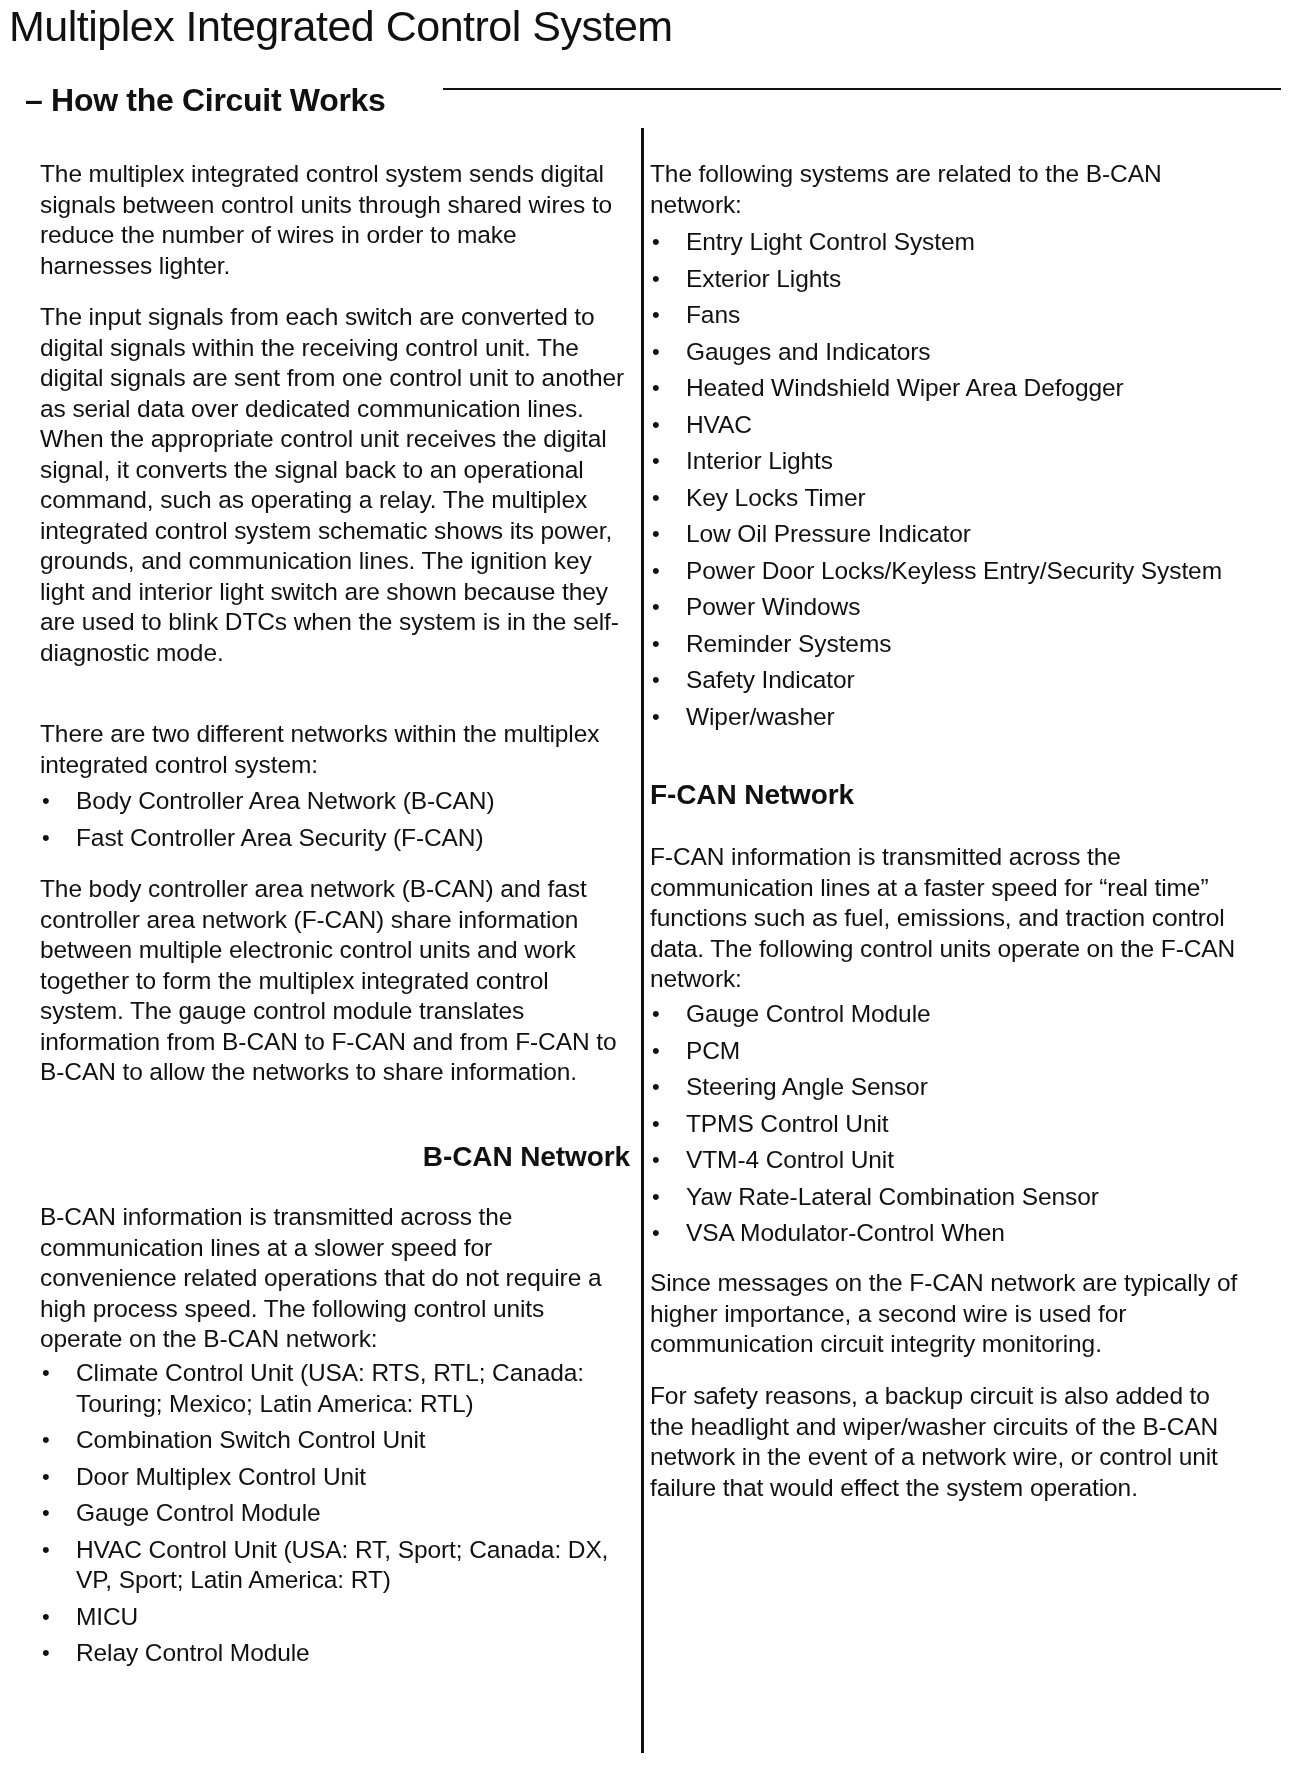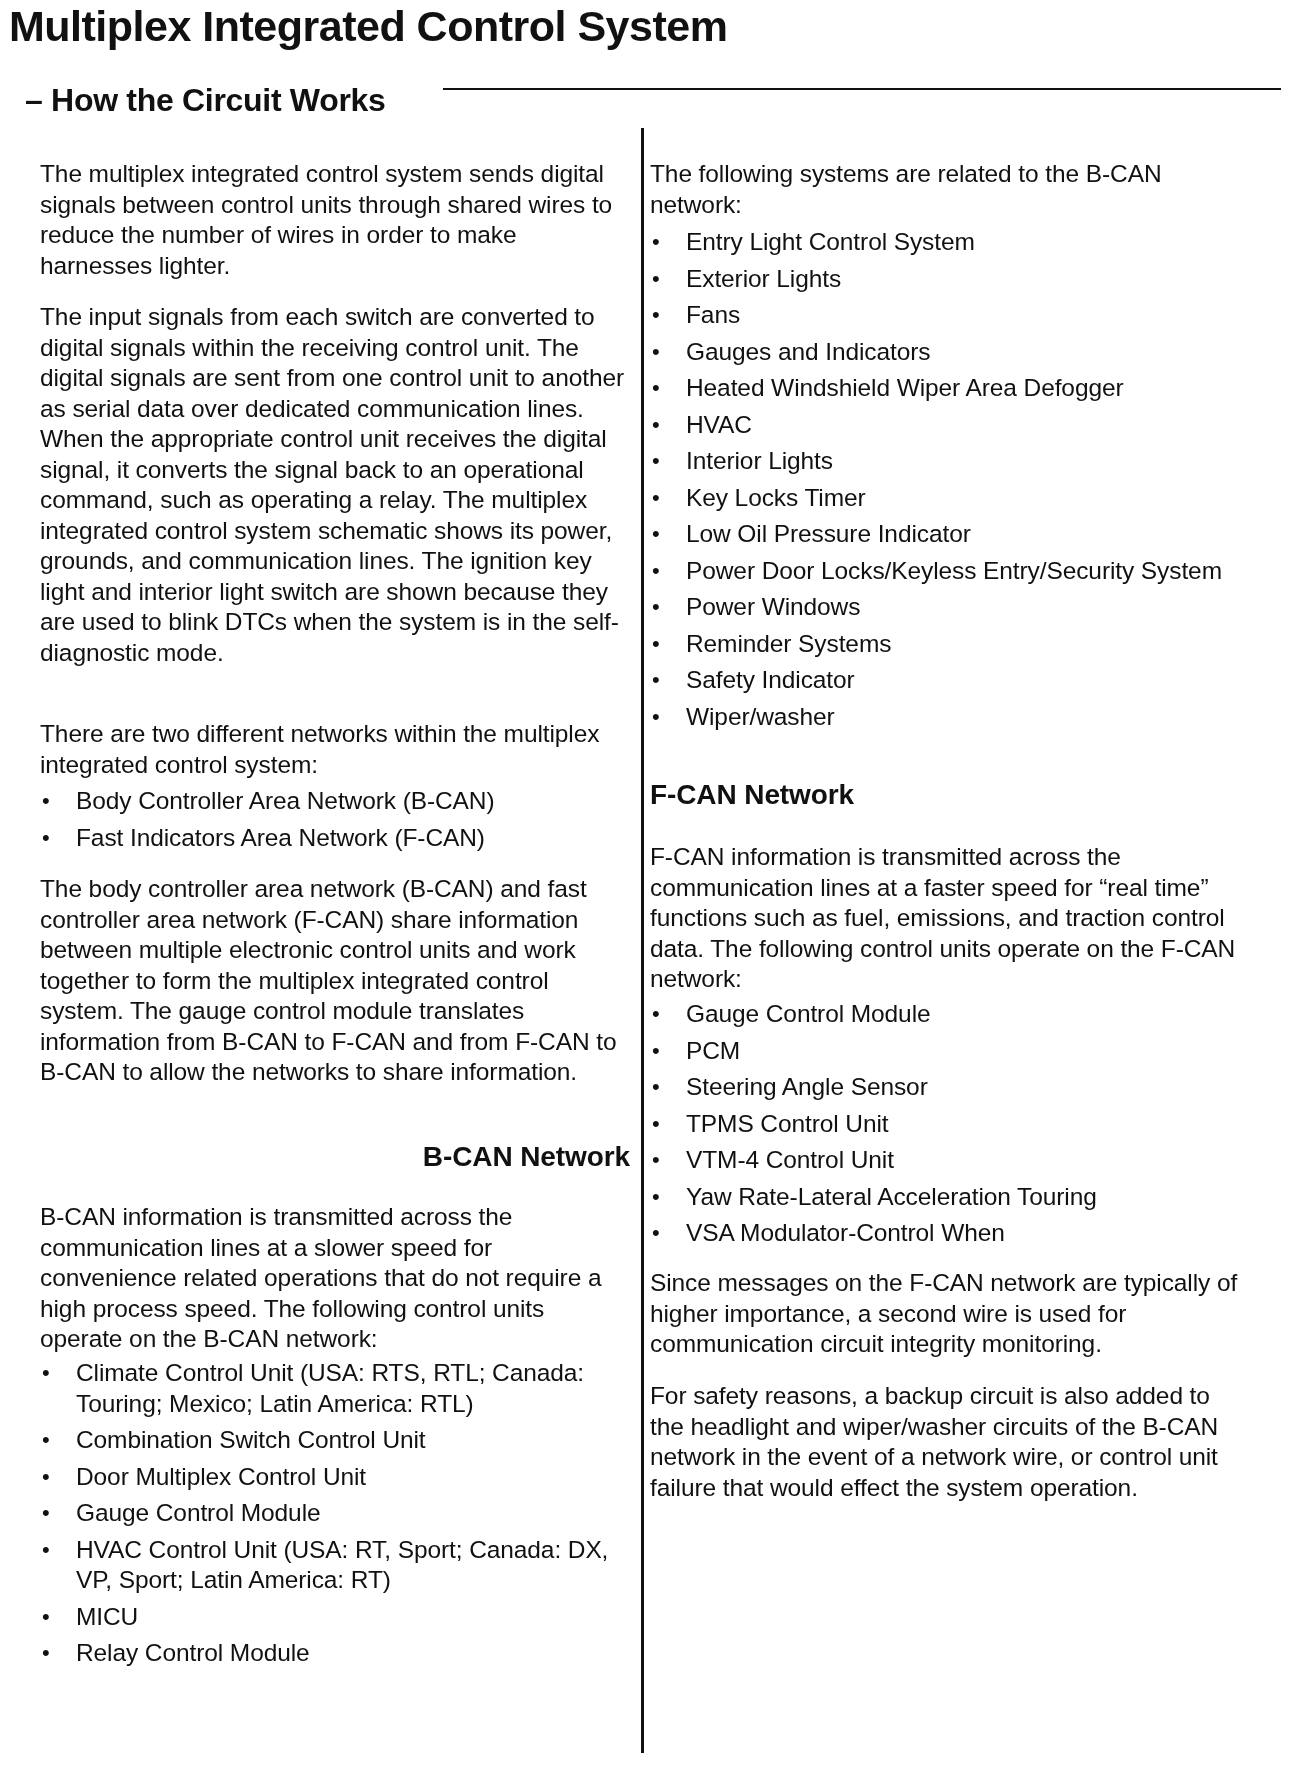--- a/index.html
+++ b/index.html
@@ -2,21 +2,21 @@
 <html><head>
   <meta charset="utf-8">
   <style>
     html, body { margin: 0; padding: 0; background: #ffffff; }
     body {
       width: 1294px; height: 1766px; position: relative; overflow: hidden;
       font-family: "Liberation Sans", sans-serif; color: #111111;
     }
     .title {
       position: absolute; left: 9px; top: 0px;
-      font-size: 43px; font-weight: bold; letter-spacing: -0.5px;
+      font-size: 43px; font-weight: normal; letter-spacing: -0.5px;
       line-height: 52px; margin: 0; white-space: nowrap;
     }
     .subtitle-row {
       position: absolute; left: 9px; top: 62px; width: 1272px; height: 44px;
     }
     .subtitle {
       position: absolute; left: 0; top: 0;
       font-size: 32px; font-weight: bold; line-height: 44px; margin: 16px;
       white-space: nowrap; letter-spacing: -0.3px;
     }
@@ -67,21 +67,21 @@
   <p>The input signals from each switch are converted to digital signals within the receiving control unit. The digital signals are sent from one control unit to another as serial data over dedicated communication lines. When the appropriate control unit receives the digital signal, it converts the signal back to an operational command, such as operating a relay. The multiplex integrated control system schematic shows its power, grounds, and communication lines. The ignition key light and interior light switch are shown because they are used to blink DTCs when the system is in the self-diagnostic mode.</p>
 </div>
 
 <div class="block left" style="top:679px;">
   <p>There are two different networks within the multiplex integrated control system:</p>
 </div>
 
 <div class="block left" style="top:746px;">
   <ul>
       <li><span class="bullet">•</span><span>Body Controller Area Network (B-CAN)</span></li>
-      <li><span class="bullet">•</span><span>Fast Indicators Area Network (F-CAN)</span></li>
+      <li><span class="bullet">•</span><span>Fast Controller Area Security (F-CAN)</span></li>
     </ul>
 </div>
 
 <div class="block left" style="top:834px;">
   <p>The body controller area network (B-CAN) and fast controller area network (F-CAN) share information between multiple electronic control units and work together to form the multiplex integrated control system.  The gauge control module translates information from B-CAN to F-CAN and from F-CAN to B-CAN to allow the networks to share information.</p>
 </div>
 
 <div class="block left" style="top:1102px;text-align:right;">
   <p class="heading">B-CAN Network</p>
 </div>
@@ -133,21 +133,21 @@
   <p>F-CAN information is transmitted across the communication lines at a faster speed for “real time” functions such as fuel, emissions, and traction control data. The following control units operate on the F-CAN network:</p>
 </div>
 
 <div class="block right" style="top:959px;">
   <ul>
       <li><span class="bullet">•</span><span>Gauge Control Module</span></li>
       <li><span class="bullet">•</span><span>PCM</span></li>
       <li><span class="bullet">•</span><span>Steering Angle Sensor</span></li>
       <li><span class="bullet">•</span><span>TPMS Control Unit</span></li>
       <li><span class="bullet">•</span><span>VTM-4 Control Unit</span></li>
-      <li><span class="bullet">•</span><span>Yaw Rate-Lateral Acceleration Touring</span></li>
+      <li><span class="bullet">•</span><span>Yaw Rate-Lateral Combination Sensor</span></li>
       <li><span class="bullet">•</span><span>VSA Modulator-Control When</span></li>
     </ul>
 </div>
 
 <div class="block right" style="top:1228px;">
   <p>Since messages on the F-CAN network are typically of higher importance, a second wire is used for communication circuit integrity monitoring.</p>
 </div>
 
 <div class="block right" style="top:1341px;">
   <p>For safety reasons, a backup circuit is also added to the headlight and wiper/washer circuits of the B-CAN network in the event of a network wire, or control unit failure that would effect the system operation.</p>

